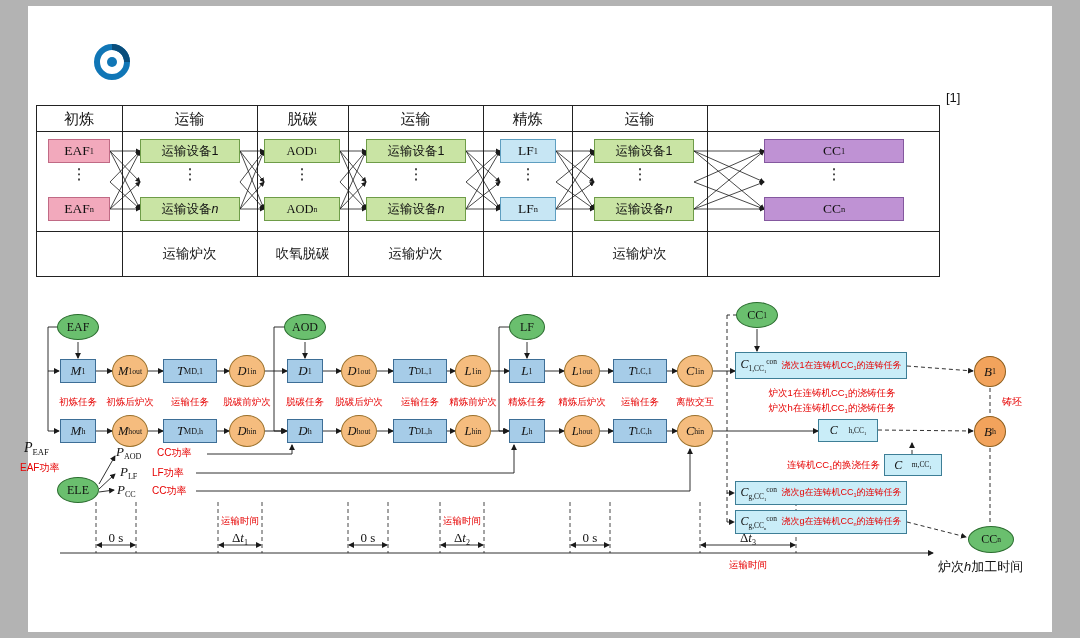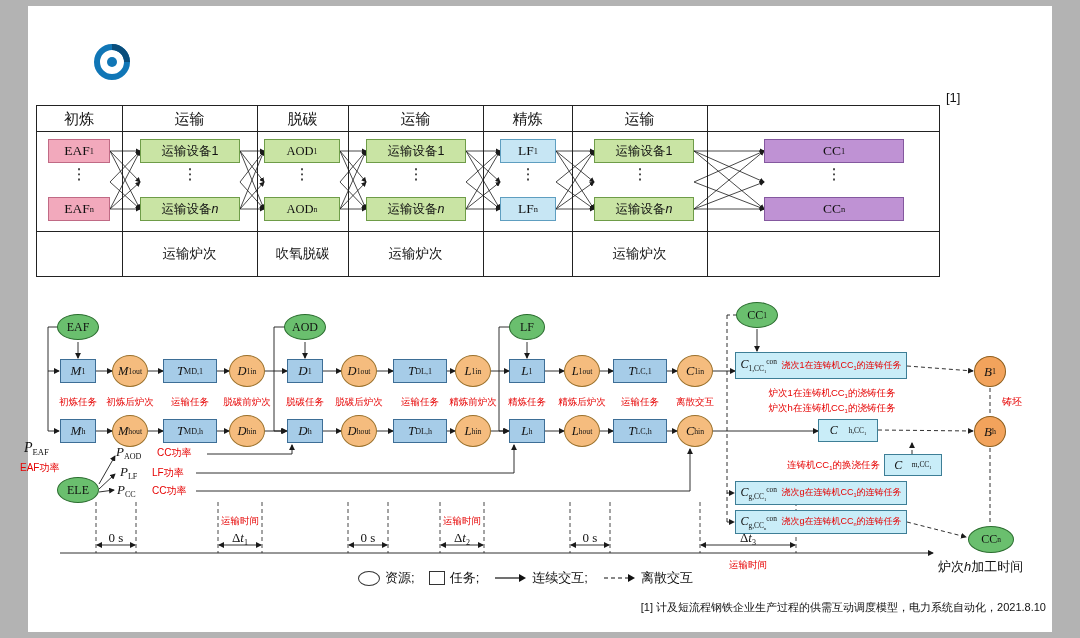--- a/index.html
+++ b/index.html
@@ -318,39 +318,14 @@
   <div class="abs axl ctr" style="left:240px;top:530px">Δ<i>t</i><sub>1</sub></div>
   <div class="abs axl ctr" style="left:368px;top:530px">0 s</div>
   <div class="abs axl ctr" style="left:462px;top:530px">Δ<i>t</i><sub>2</sub></div>
   <div class="abs axl ctr" style="left:590px;top:530px">0 s</div>
   <div class="abs axl ctr" style="left:748px;top:530px">Δ<i>t</i><sub>3</sub></div>
   <div class="abs red ctr" style="left:240px;top:515px">运输时间</div>
   <div class="abs red ctr" style="left:462px;top:515px">运输时间</div>
   <div class="abs red ctr" style="left:748px;top:559px">运输时间</div>
   <div class="abs axtitle" style="left:938px;top:558px">炉次<i>h</i>加工时间</div>
 
-  <div class="abs legend" style="left:358px;top:569px">
-    <span class="lg-item">
-        <span class="lg-ellipse"></span>
-        <span>资源;</span>
-      </span>
-    <span class="lg-item">
-        <span class="lg-rect"></span>
-        <span>任务;</span>
-      </span>
-    <span class="lg-item">
-        <svg width="34" height="12">
-          <line x1="2" y1="6" x2="26" y2="6" stroke="#111" stroke-width="1.2"></line>
-          <path d="M26,2 L33,6 L26,10 z" fill="#111"></path>
-        </svg>
-        <span>连续交互;</span>
-      </span>
-    <span class="lg-item">
-        <svg width="34" height="12">
-          <line x1="2" y1="6" x2="26" y2="6" stroke="#111" stroke-width="1.2" stroke-dasharray="4 3"></line>
-          <path d="M26,2 L33,6 L26,10 z" fill="#111"></path>
-        </svg>
-        <span>离散交互</span>
-      </span>
-  </div>
-
-  <div class="abs footnote" style="left:590px;top:600px;width:456px">[1] 计及短流程钢铁企业生产过程的供需互动调度模型，电力系统自动化，2021.8.10</div>
+
 </div>
 
 </body></html>

